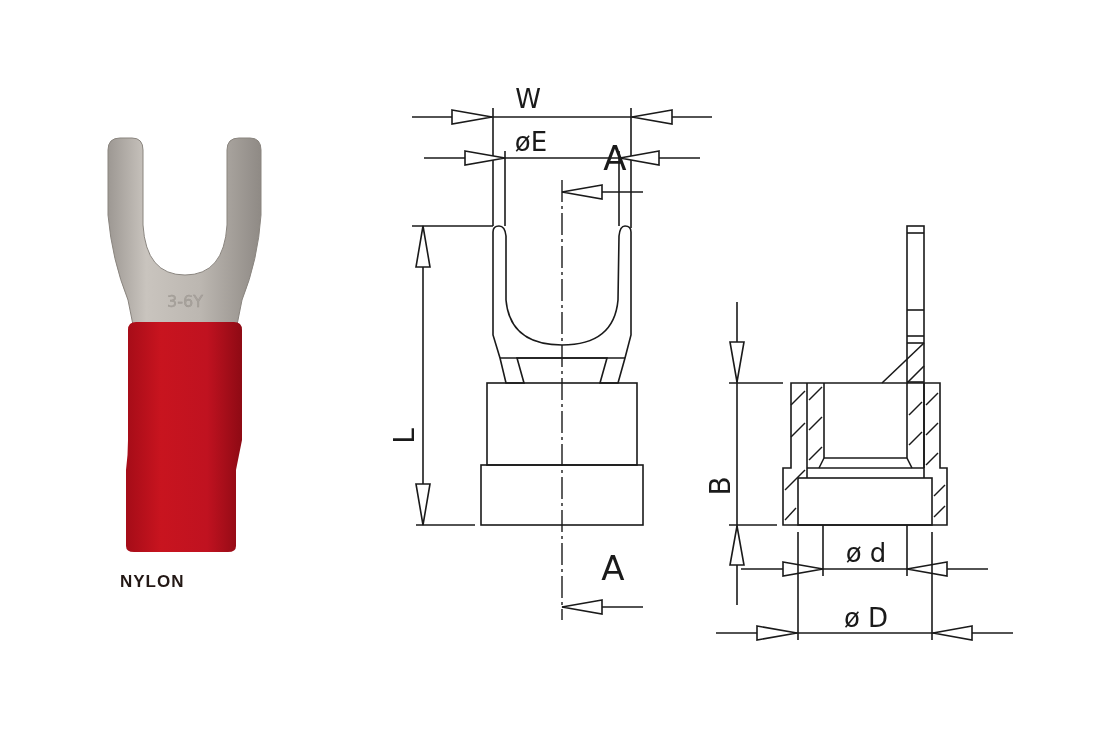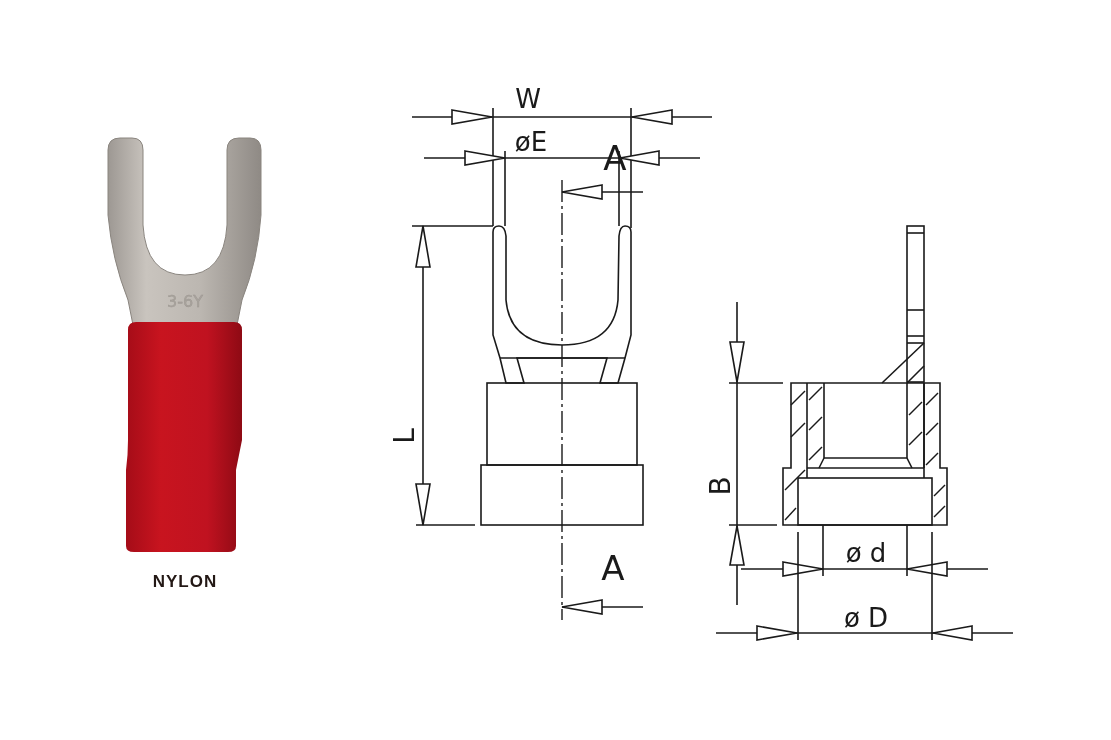--- a/index.html
+++ b/index.html
@@ -1,18 +1,18 @@
 <!DOCTYPE html>
 <html><head>
 <meta charset="utf-8">
 <style>
   html, body { margin:0; padding:0; background:#ffffff; }
   body { width:1111px; height:740px; position:relative; overflow:hidden; font-family:"Liberation Sans", sans-serif; }
   #stage { position:absolute; left:0; top:0; width:1111px; height:740px; }
-  .caption { position:absolute; left:120px; top:572px; width:130px; text-align:center; font-family:"Liberation Sans", sans-serif; font-weight:bold; font-size:17px; letter-spacing:1px; color:#231815; }
+  .caption { position:absolute; left:120px; top:572px; width:130px; font-family:"Liberation Sans", sans-serif; font-weight:bold; font-size:17px; letter-spacing:1px; color:#231815; }
   svg text { font-family:"DejaVu Sans", sans-serif; }
 </style>
 </head>
 <body>
 
 <div id="stage">
 
   <svg width="1111" height="740" style="position:absolute;left:0;top:0">
     <defs>
       <linearGradient id="metalGrad" x1="0" x2="1" y1="0" y2="0">

